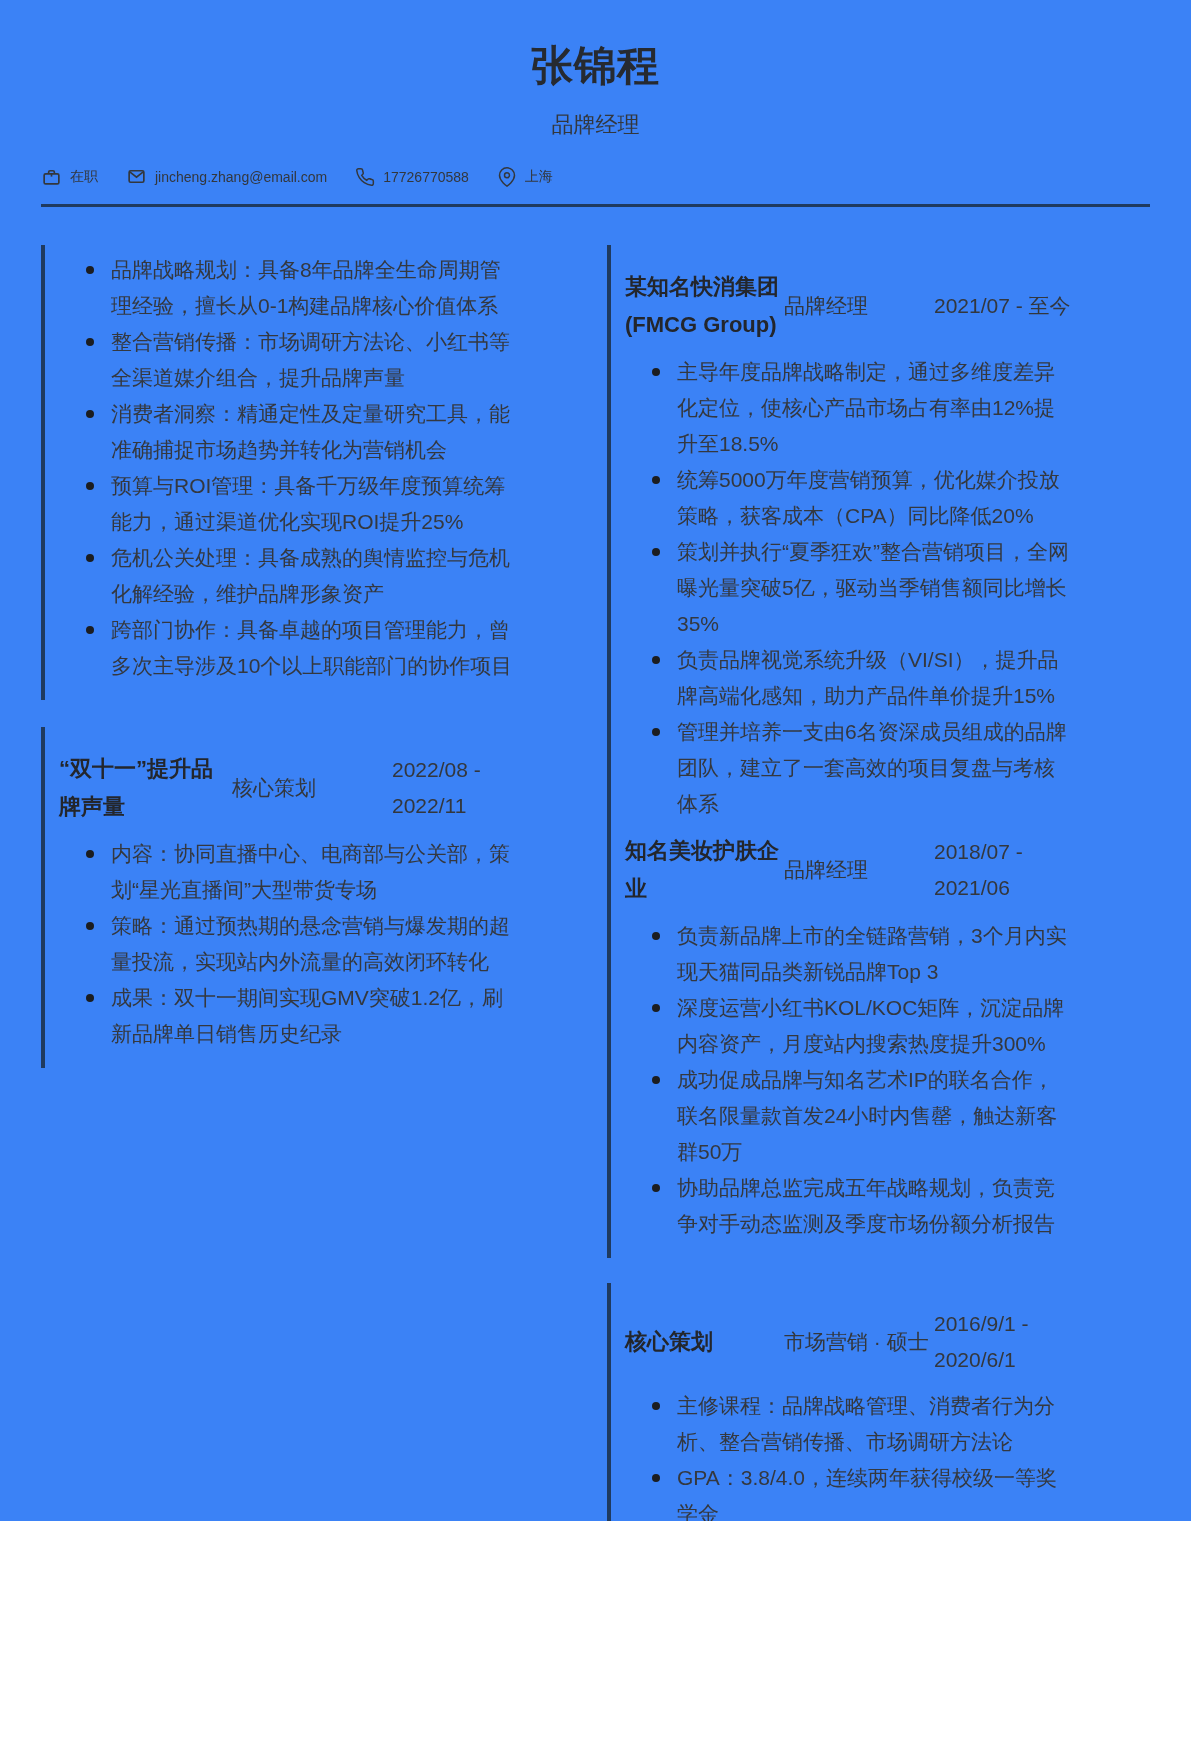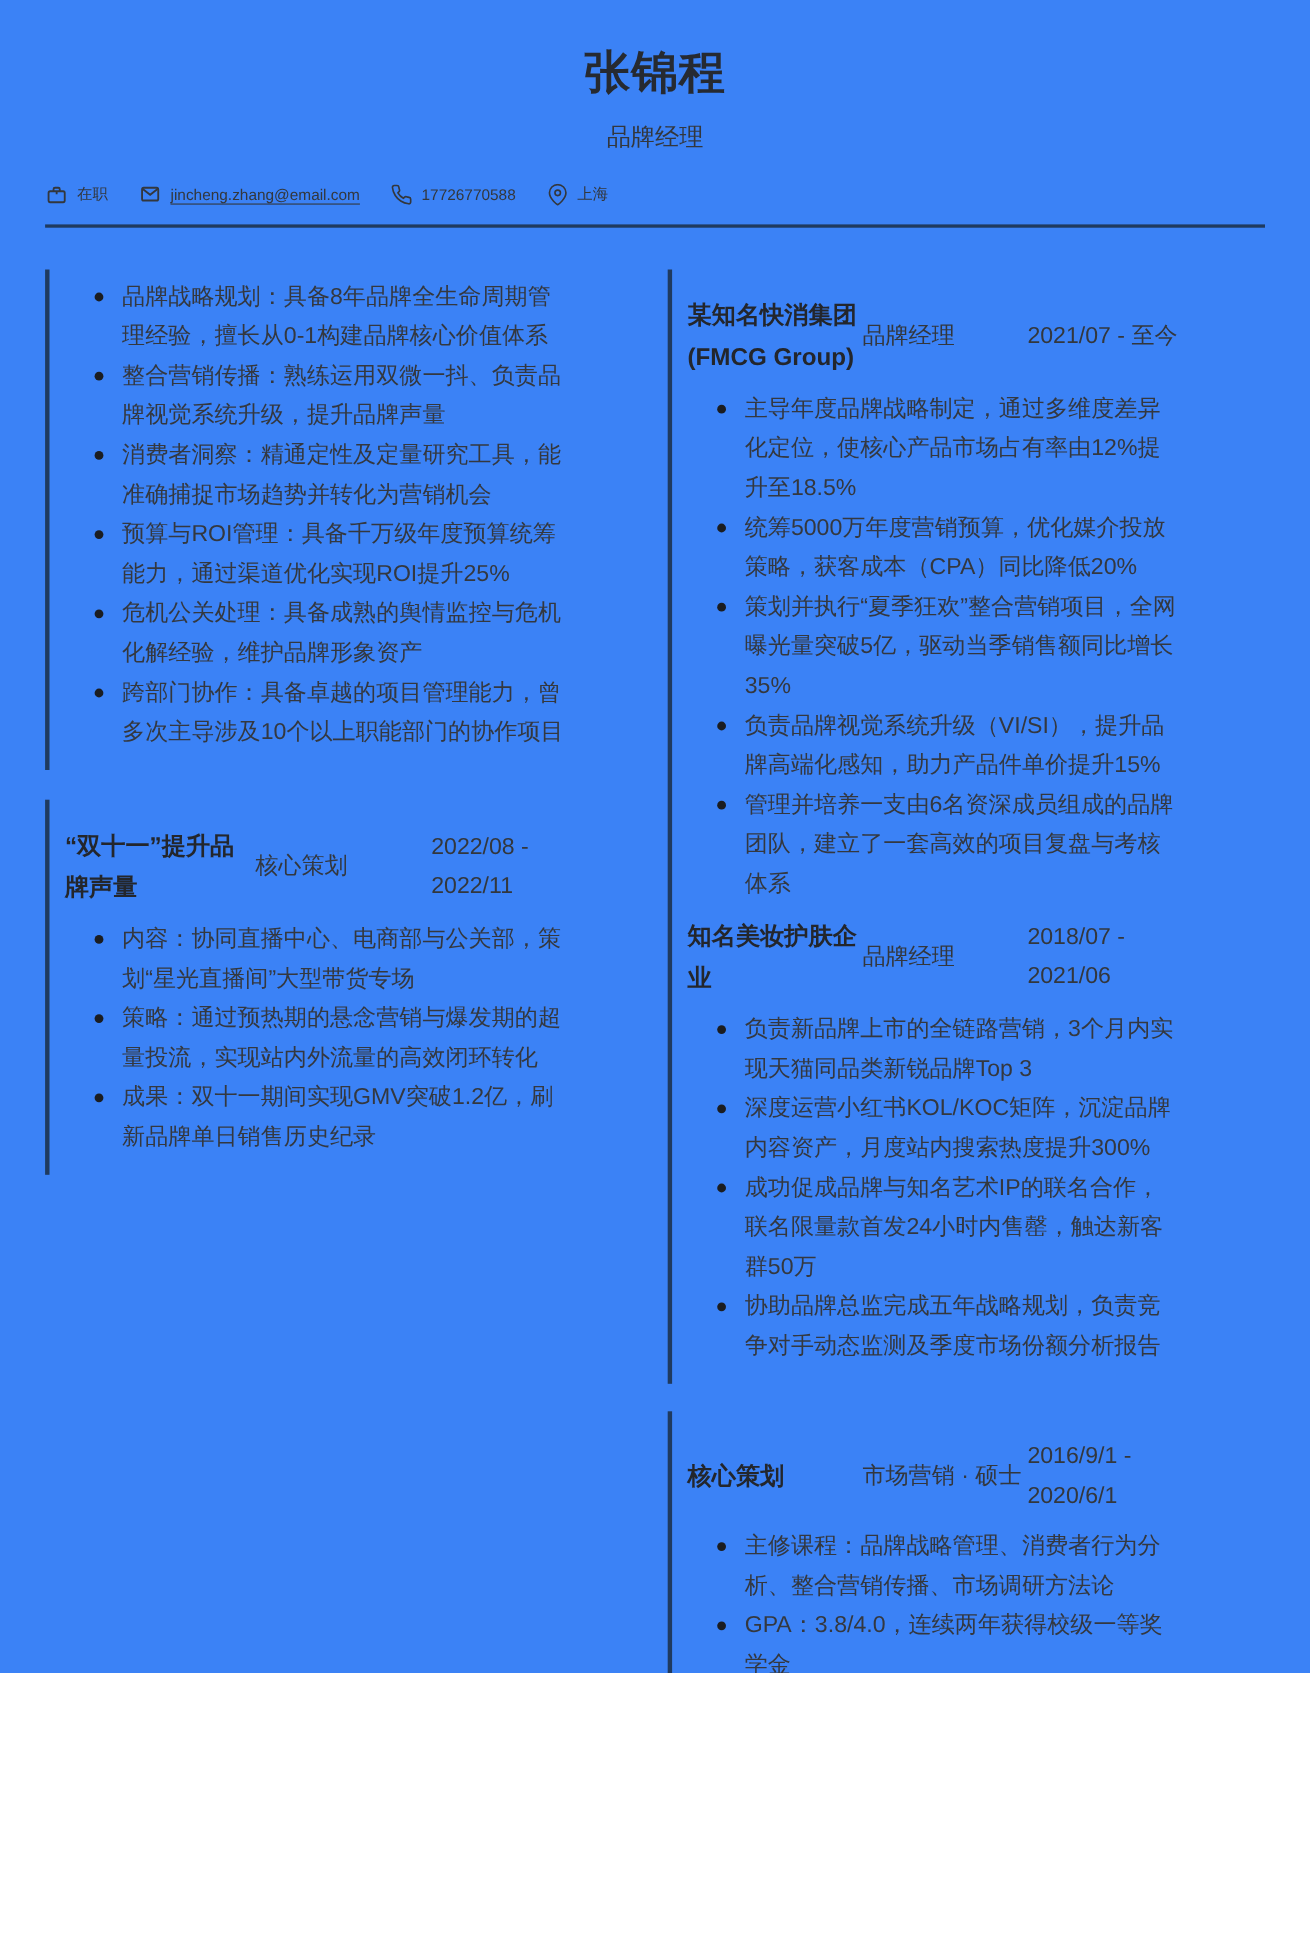--- a/index.html
+++ b/index.html
@@ -30,21 +30,21 @@
   .contact-row {
     display: flex;
     align-items: center;
     gap: 28px;
     margin: 26px 41px 0 41px;
     font-size: 14px;
     color: #33373d;
   }
   .contact-item { display: flex; align-items: center; gap: 8px; }
   .contact-item svg { display: block; }
-  .email-link { color: #33373d; text-decoration: underline; text-underline-offset: 3px; cursor: pointer; }
+  .email-link { color: #33373d; text-underline-offset: 3px; cursor: pointer; }
   .head-rule {
     height: 3px;
     background: #1f3a5f;
     margin: 17px 41px 0 41px;
   }
   
   .columns {
     display: flex;
     align-items: flex-start;
     margin: 38px 41px 0 41px;
@@ -149,21 +149,21 @@
 
   <div class="head-rule"></div>
 
   <div class="columns">
 
     <div class="col col-left">
 
       <div class="section">
         <ul class="bullets">
           <li>品牌战略规划：具备8年品牌全生命周期管理经验，擅长从0-1构建品牌核心价值体系</li>
-          <li>整合营销传播：熟练运用双微一抖、负责品牌视觉系统升级，提升品牌声量</li>
+          <li>整合营销传播：市场调研方法论、小红书等全渠道媒介组合，提升品牌声量</li>
           <li>消费者洞察：精通定性及定量研究工具，能准确捕捉市场趋势并转化为营销机会</li>
           <li>预算与ROI管理：具备千万级年度预算统筹能力，通过渠道优化实现ROI提升25%</li>
           <li>危机公关处理：具备成熟的舆情监控与危机化解经验，维护品牌形象资产</li>
           <li>跨部门协作：具备卓越的项目管理能力，曾多次主导涉及10个以上职能部门的协作项目</li>
         </ul>
       </div>
 
       <div class="section">
 
 

